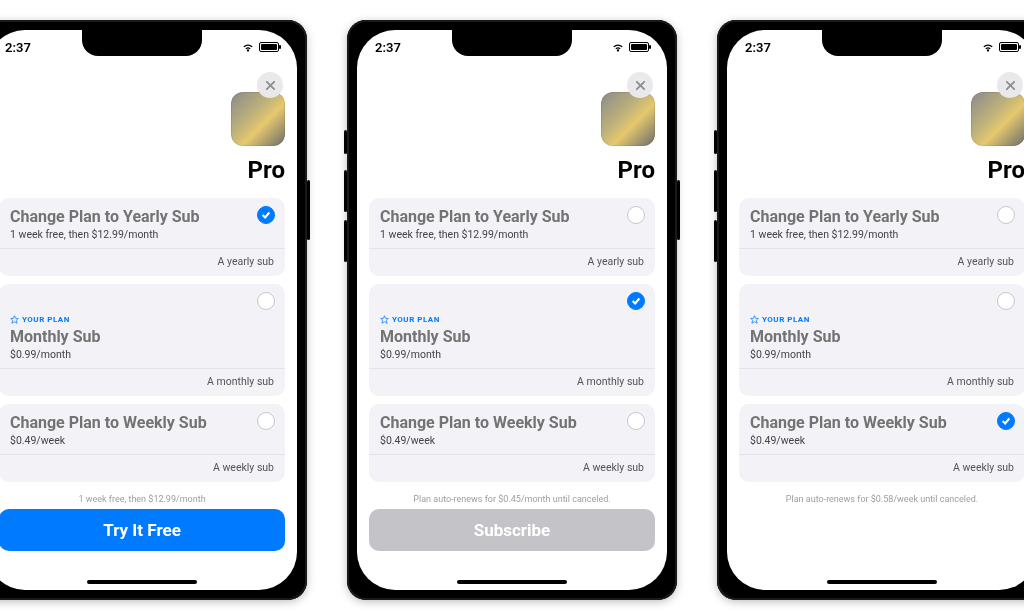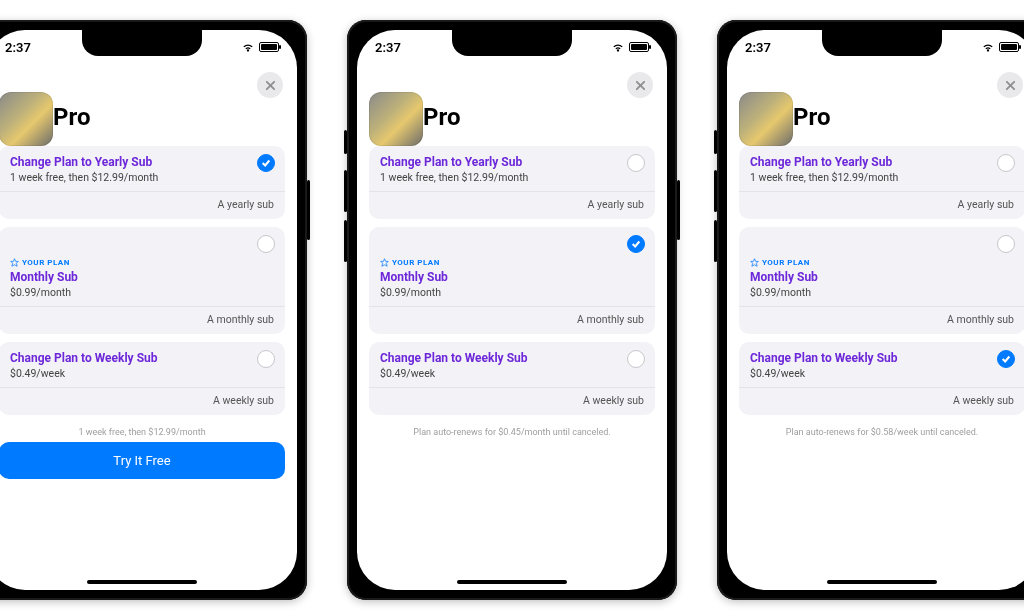--- a/index.html
+++ b/index.html
@@ -43,50 +43,50 @@
     width:20px;height:10px;border:1px solid #000;border-radius:2px;position:relative;
   }
   .battery::after{content:"";position:absolute;right:-3px;top:2px;width:2px;height:4px;background:#000;border-radius:1px;}
   .battery-fill{position:absolute;left:1px;top:1px;bottom:1px;right:1px;background:#000;border-radius:1px;}
   .wifi-icon svg{width:14px;height:14px;display:block;}
   .close{
     position:absolute;top:42px;right:14px;width:26px;height:26px;border-radius:50%;
     background:#e9e9eb;display:flex;align-items:center;justify-content:center;color:#8e8e93;z-index:4;
   }
   .content{flex:1;display:flex;flex-direction:column;padding:0 12px;overflow:hidden;}
-  .hero{display:flex;align-items:center;padding-top:28px;}
+  .hero{display:flex;flex-direction:column;align-items:flex-end;padding-top:28px;}
   .app-icon{
     width:54px;height:54px;border-radius:12px;
     background:linear-gradient(135deg,#8a8a8a 0%,#bdb17a 40%,#e6c86e 60%,#6b6b6b 100%);
     box-shadow:inset 0 0 0 1px rgba(0,0,0,.08);
   }
   .hero h1{margin:10px 0 14px;font-size:24px;font-weight:700;color:#000;}
   .plan{
     background:var(--card);border-radius:10px;margin-bottom:8px;padding:9px 11px 8px;
     position:relative;font-size:11px;
   }
   .plan .badge{
     display:inline-flex;align-items:center;gap:3px;font-size:8px;letter-spacing:.5px;
     font-weight:700;color:var(--blue);margin-bottom:2px;margin-top:22px;
   }
   .plan .badge svg{width:9px;height:9px;}
-  .plan .title{font-weight:700;color:#6d28d9;font-size:12px;}
+  .plan .title{font-weight:700;color:#737373;font-size:16px;}
   .plan .sub{color:#444;font-size:10.5px;margin-top:2px;}
   .plan .divider{height:1px;background:var(--divider);margin:7px -11px 6px;}
   .plan .desc{color:#555;font-size:10.5px;text-align:right;}
   .plan .radio{
     position:absolute;top:8px;right:10px;width:18px;height:18px;border-radius:50%;
     border:1.5px solid var(--ring);background:#fff;display:flex;align-items:center;justify-content:center;
   }
   .plan .radio.checked{background:var(--blue);border-color:var(--blue);}
   .plan .radio.checked svg{width:10px;height:10px;stroke:#fff;stroke-width:2.5;fill:none;}
   .footer{padding:4px 0 10px;}
   .footnote{text-align:center;font-size:9px;color:var(--muted);margin-bottom:5px;}
   .cta{
-    width:100%;border:none;border-radius:10px;padding:11px;font-size:13px;font-weight:400;
+    width:100%;border:none;border-radius:10px;padding:11px;font-size:17px;font-weight:700;
     color:#fff;
   }
   .cta.blue{background:var(--blue);}
   .cta.grey{background:var(--grey-button);}
   .home-indicator{
     position:absolute;bottom:6px;left:50%;transform:translateX(-50%);
     width:110px;height:4px;background:#000;border-radius:3px;
   }
 </style>
 </head>
@@ -228,20 +228,21 @@
   <div class="plan">
 
     <div class="title">Change Plan to Weekly Sub</div>
     <div class="sub">$0.49/week</div>
     <div class="divider"></div>
     <div class="desc">A weekly sub</div>
     <div class="radio"></div>
   </div>
         <div class="footer">
           <div class="footnote">Plan auto-renews for $0.45/month until canceled.</div>
+          <button class="cta grey">Subscribe</button>
         </div>
       </div>
       <div class="home-indicator"></div>
     </div>
   </div>
   <div class="phone">
     <div class="side-btn sb-left-1"></div>
       <div class="side-btn sb-left-2"></div>
     <div class="side-btn sb-left-3"></div>
       <div class="side-btn sb-right"></div>

